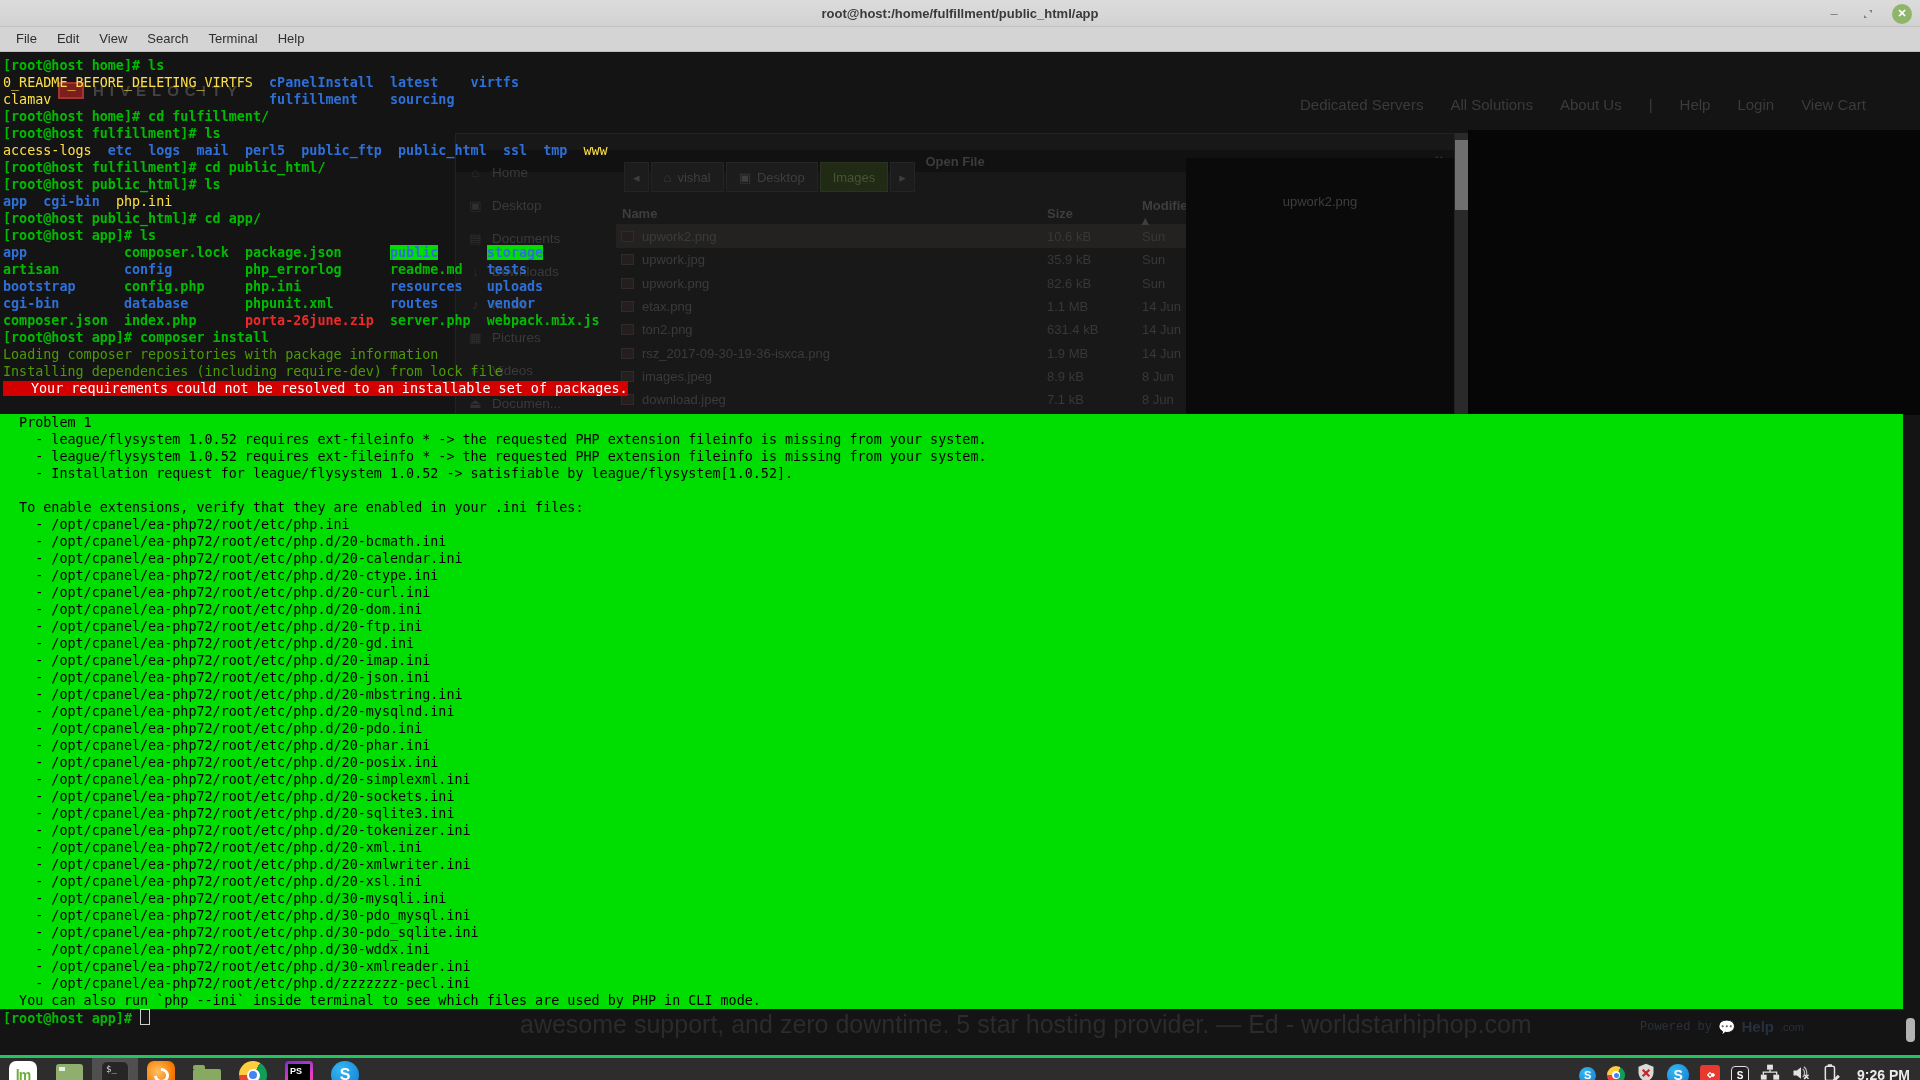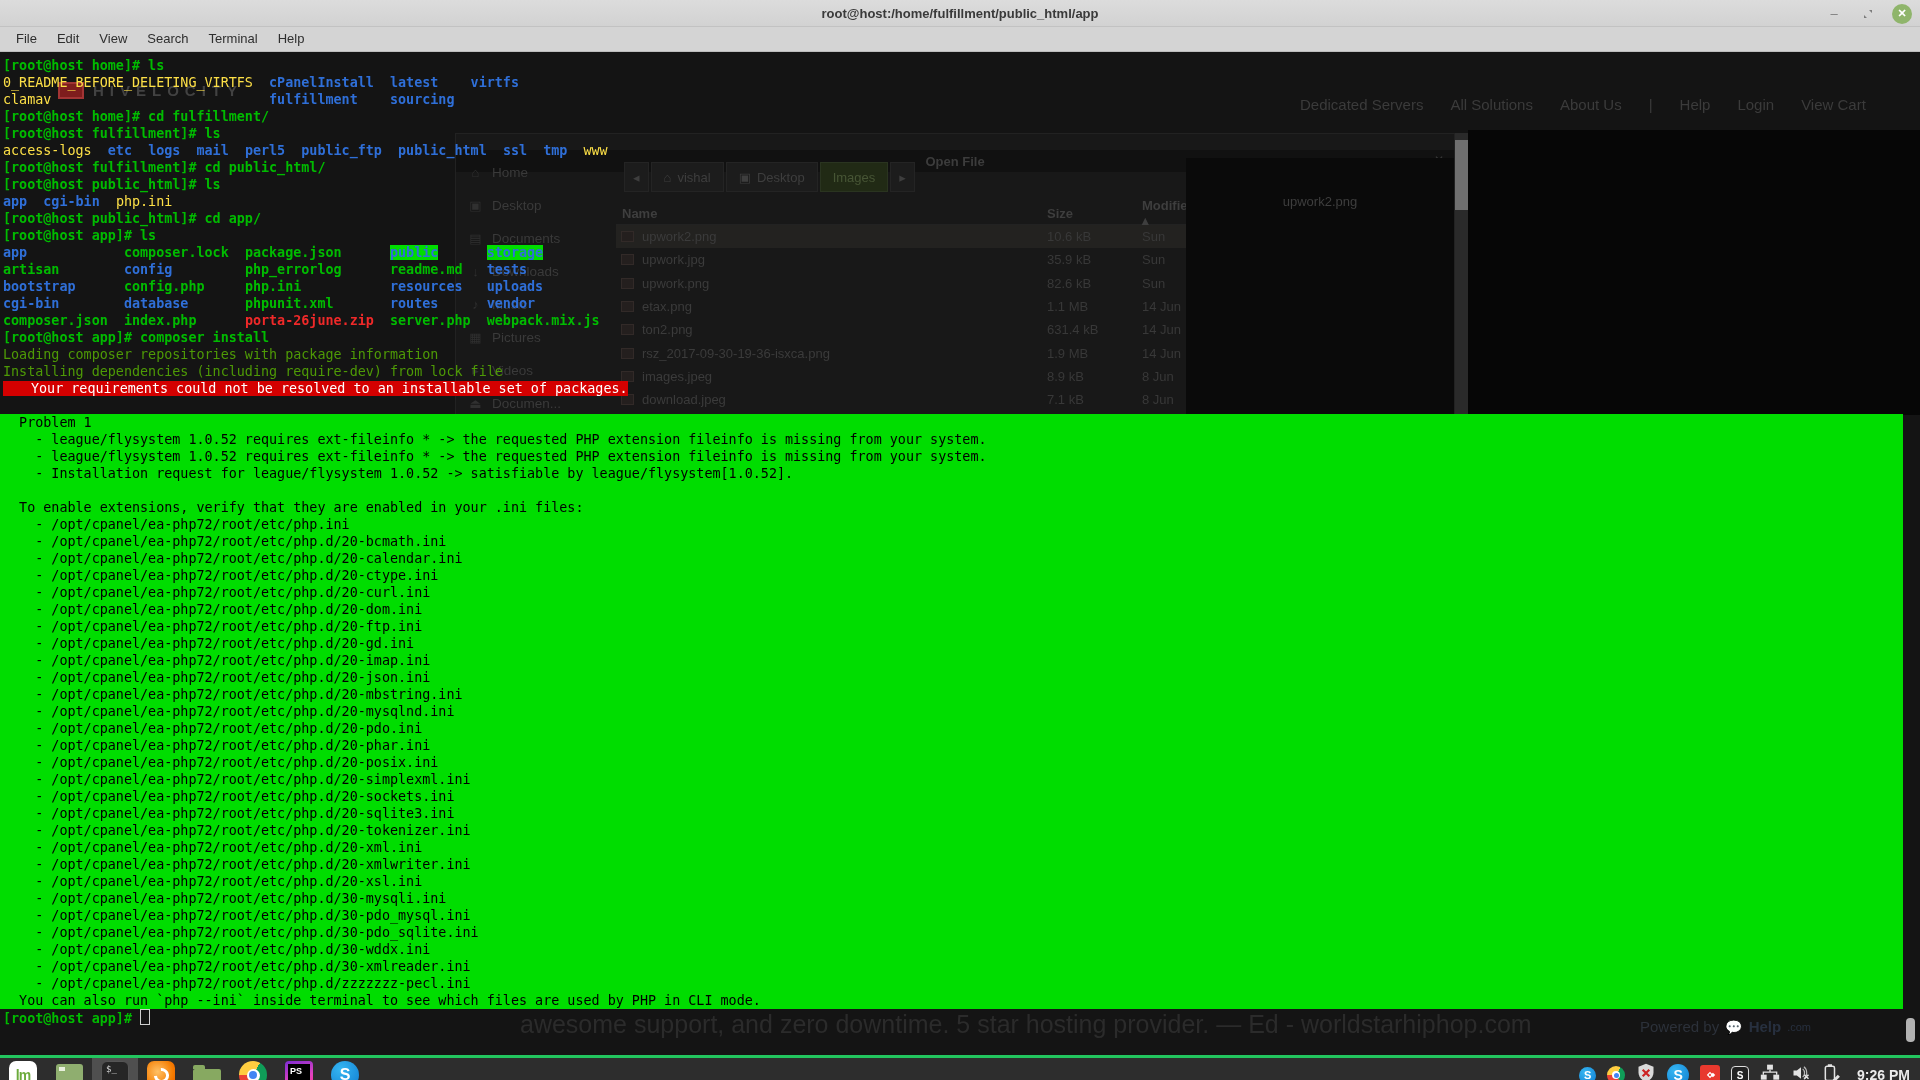--- a/index.html
+++ b/index.html
@@ -24,21 +24,21 @@
   .bg-black{position:absolute;left:1468px;top:78px;width:452px;height:285px;background:#060606;z-index:1;}
   .bg-scrollstrip{position:absolute;left:1455px;top:81px;width:13px;height:282px;background:#2a2a2a;z-index:1;}
   .bg-scrollthumb{position:absolute;left:1455px;top:88px;width:13px;height:70px;background:#6f6f6f;z-index:1;}
   .brand{position:absolute;left:58px;top:30px;display:flex;align-items:center;gap:9px;z-index:1;}
   .brand .mark{width:26px;height:17px;background:#7e1d1d;border:2px solid #a23434;box-sizing:border-box;}
   .brand .btxt{font-size:15px;font-weight:bold;letter-spacing:6px;color:#424242;}
   .bg-nav{position:absolute;left:1300px;top:44px;display:flex;gap:27px;z-index:1;}
   .bg-nav span{font-size:15px;color:#3b3b3b;}
   .quote{position:absolute;left:520px;top:958px;font-size:25px;color:#2b2b2b;white-space:nowrap;z-index:2;}
   .powered{position:absolute;left:1640px;top:966px;display:flex;align-items:center;gap:6px;z-index:2;}
-  .powered .p1{font-size:15px;color:#2c313a;}
+  .powered .p1{font-size:12px;color:#2c313a;font-family:Liberation Mono, monospace;}
   .powered .glyph{font-size:14px;color:#27303f;}
   .powered .p2{font-size:15px;font-weight:bold;color:#27303f;}
   .powered .p3{font-size:11px;color:#27303f;}
   .mini-scroll{position:absolute;left:1906px;top:966px;width:9px;height:24px;background:#b3b3b3;border-radius:4px;z-index:2;}
 
   
   .dialog{position:absolute;left:455px;top:81px;width:1000px;height:285px;background:#181818;z-index:1;
           border:1px solid #222;box-sizing:border-box;}
   .dlg-title{position:absolute;left:0;top:16px;width:100%;height:22px;background:#111;display:flex;align-items:center;justify-content:center;}
   .dlg-title .t{font-size:13px;font-weight:bold;color:#3c3c3c;}

